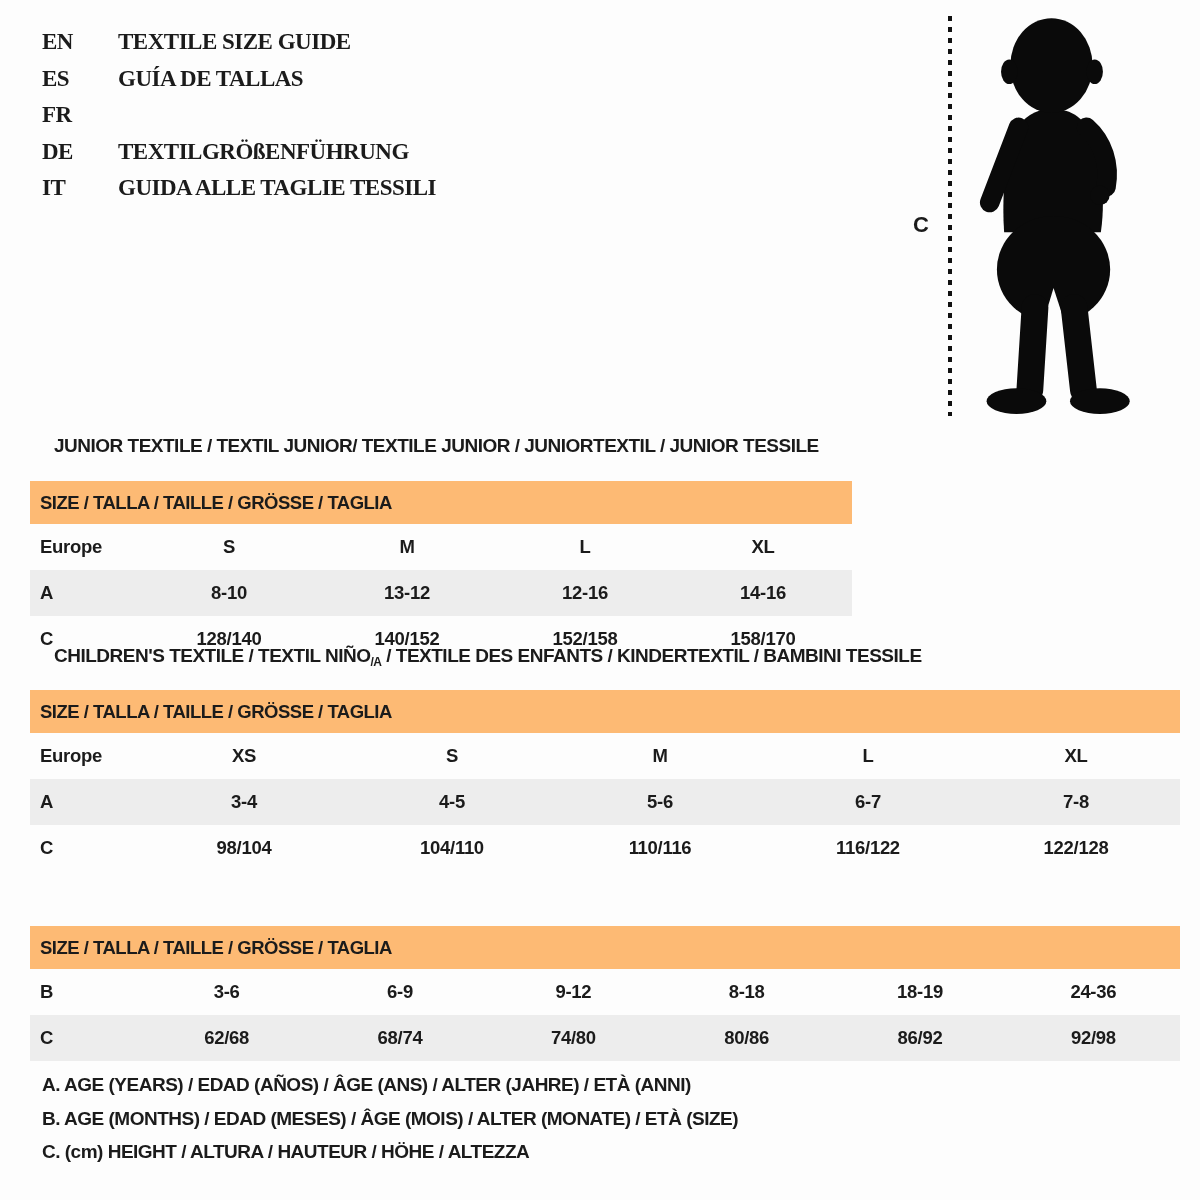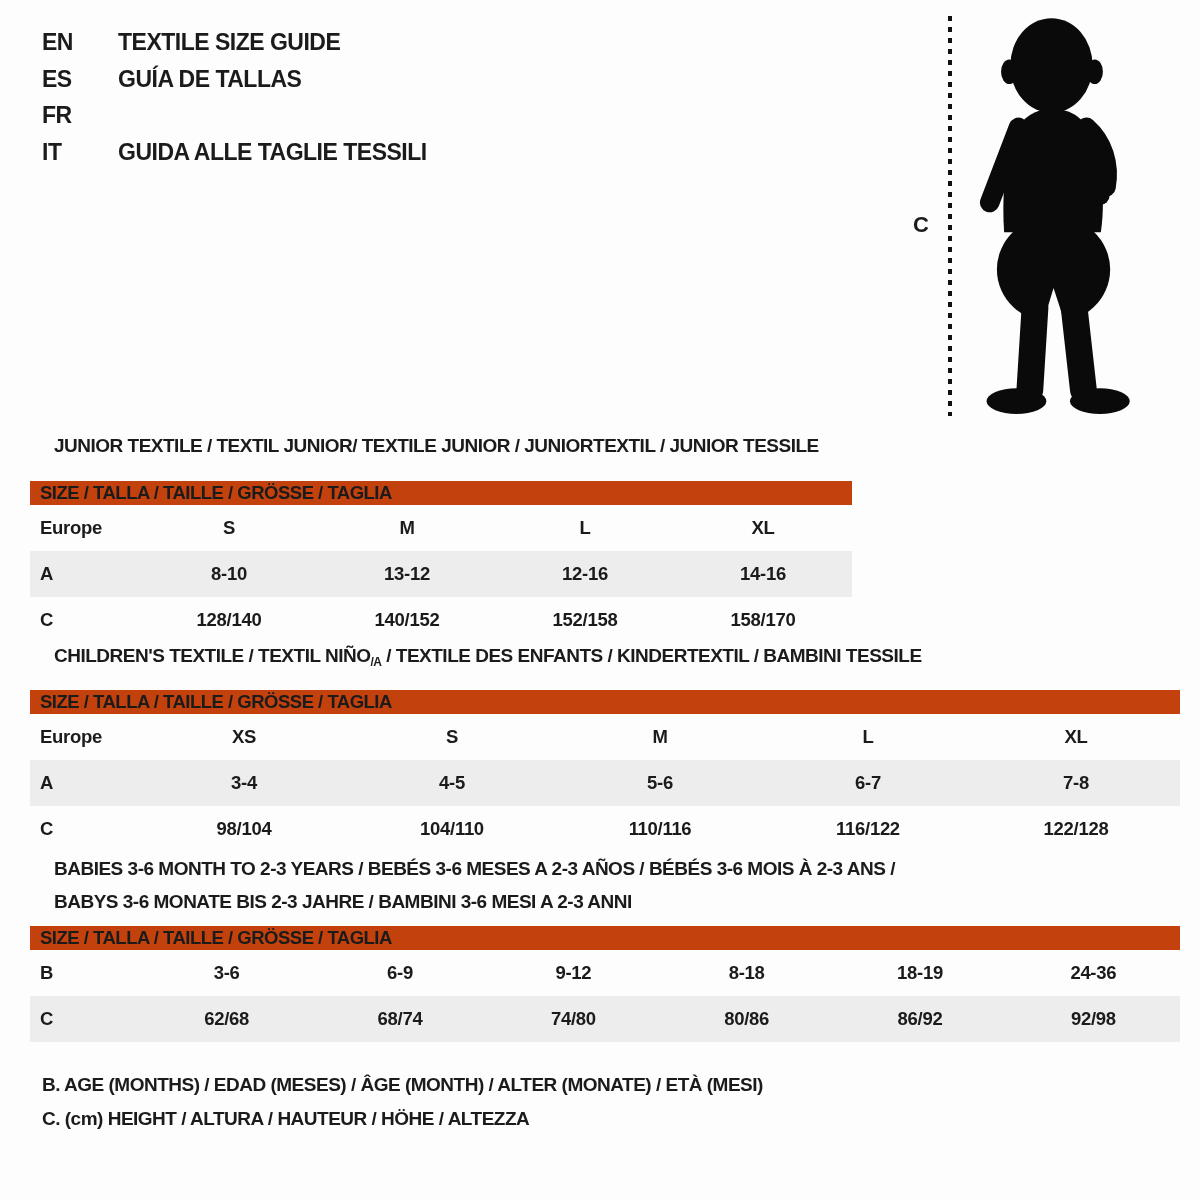--- a/index.html
+++ b/index.html
@@ -6,41 +6,41 @@
   body { background:#ffffff; }
   .page {
     position:relative; width:1200px; height:1200px;
     background:#fdfdfd; overflow:hidden;
     font-family:"Liberation Sans", sans-serif;
     font-weight:bold; color:#1b1b1b;
     -webkit-font-smoothing:antialiased;
   }
 
   
-  .langs { position:absolute; top:24px; left:42px; }
+  .langs { position:absolute; top:24px; left:42px;font-family:Liberation Serif, serif; }
   .lang-row { display:flex; font-size:23px; line-height:36.5px; letter-spacing:-0.5px; }
   .lang-code { width:76px; }
 
   
   .measure-line {
     position:absolute; left:948px; top:16px; width:4px; height:400px;
     background:repeating-linear-gradient(to bottom, #111 0 5px, transparent 5px 11px);
   }
   .measure-label { position:absolute; left:913px; top:212px; font-size:22px; }
   .baby { position:absolute; left:965px; top:14px; }
 
   
   .sec-title { position:absolute; left:54px; font-size:19px; letter-spacing:-0.5px; white-space:nowrap; }
   .sec-title .subsc { font-size:12px; position:relative; top:4px; }
   .sec-title.two-line { line-height:33px; }
 
   
   .size-table { position:absolute; left:30px; }
   .t-header {
-    height:24px; background:#c2410c; display:flex; align-items:center;
+    height:43px; background:#fdba74; display:flex; align-items:center;
     padding-left:10px; font-size:18.5px; letter-spacing:-0.5px; box-sizing:border-box;
   }
   .t-row { display:flex; align-items:center; height:46px; font-size:18.5px; letter-spacing:-0.3px; }
   .t-row.shaded { background:#ededed; }
   .t-row .lbl { width:110px; padding-left:10px; box-sizing:border-box; }
   .t-row .cell { flex:1; text-align:center; }
   .w-junior { width:822px; }
   .w-full { width:1150px; }
 
   
@@ -55,20 +55,24 @@
     <div class="lang-row">
       <span class="lang-code">EN</span>
       <span class="lang-label">TEXTILE SIZE GUIDE</span>
     </div>
     <div class="lang-row">
       <span class="lang-code">ES</span>
       <span class="lang-label">GUÍA DE TALLAS</span>
     </div>
     <div class="lang-row">
       <span class="lang-code">FR</span>
+    </div>
+    <div class="lang-row">
+      <span class="lang-code">DE</span>
+      <span class="lang-label">TEXTILGRÖßENFÜHRUNG</span>
     </div>
     <div class="lang-row">
       <span class="lang-code">IT</span>
       <span class="lang-label">GUIDA ALLE TAGLIE TESSILI</span>
     </div>
   </div>
 
   <div class="measure-label">C</div>
   <div class="measure-line"></div>
   <div class="baby">
@@ -147,24 +151,20 @@
     <div class="t-row">
       <div class="lbl">C</div>
       <div class="cell">98/104</div>
       <div class="cell">104/110</div>
       <div class="cell">110/116</div>
       <div class="cell">116/122</div>
       <div class="cell">122/128</div>
     </div>
   </div>
 
-  <div class="sec-title two-line" style="top:852px;">
-    <div>BABIES 3-6 MONTH TO 2-3 YEARS / BEBÉS 3-6 MESES A 2-3 AÑOS / BÉBÉS 3-6 MOIS À 2-3 ANS /</div>
-    <div>BABYS 3-6 MONATE BIS 2-3 JAHRE / BAMBINI 3-6 MESI A 2-3 ANNI</div>
-  </div>
   <div class="size-table w-full" style="top:926px;">
     <div class="t-header">SIZE / TALLA / TAILLE / GRÖSSE / TAGLIA</div>
     <div class="t-row">
       <div class="lbl">B</div>
       <div class="cell">3-6</div>
       <div class="cell">6-9</div>
       <div class="cell">9-12</div>
       <div class="cell">8-18</div>
       <div class="cell">18-19</div>
       <div class="cell">24-36</div>
@@ -174,17 +174,18 @@
       <div class="cell">62/68</div>
       <div class="cell">68/74</div>
       <div class="cell">74/80</div>
       <div class="cell">80/86</div>
       <div class="cell">86/92</div>
       <div class="cell">92/98</div>
     </div>
   </div>
 
   <div class="legend">
-    <div>B. AGE (MONTHS) / EDAD (MESES) / ÂGE (MONTH) / ALTER (MONATE) / ETÀ (MESI)</div>
+    <div>A. AGE (YEARS) / EDAD (AÑOS) / ÂGE (ANS) / ALTER (JAHRE) / ETÀ (ANNI)</div>
+    <div>B. AGE (MONTHS) / EDAD (MESES) / ÂGE (MOIS) / ALTER (MONATE) / ETÀ (SIZE)</div>
     <div>C. (cm) HEIGHT / ALTURA / HAUTEUR / HÖHE / ALTEZZA</div>
   </div>
 
 </div>
 
 </body></html>

